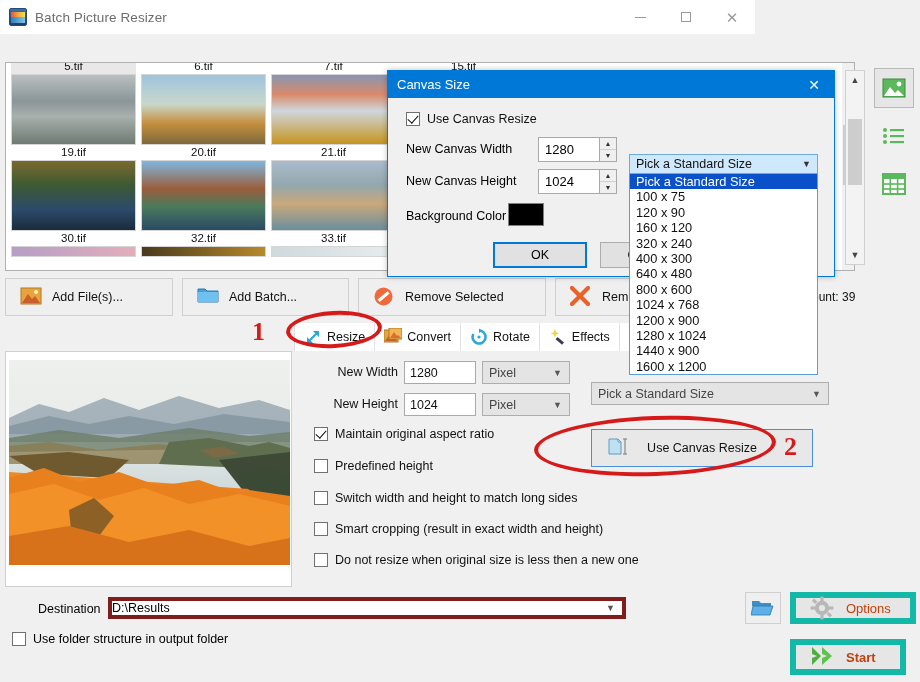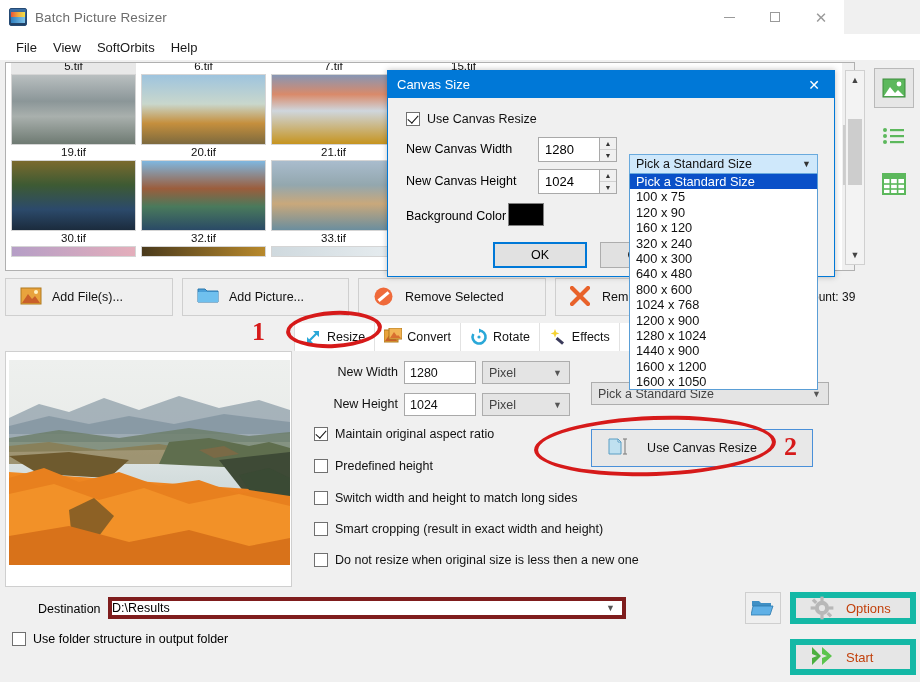--- a/index.html
+++ b/index.html
@@ -10,21 +10,21 @@
     font-size:12px;
     color:#000;
     background:#f0f0f0;
     overflow:hidden;
     position:relative;
   }
   #app { position:relative; width:920px; height:682px; background:#f0f0f0; }
 
   
   .titlebar {
-    position:absolute; left:0; top:0; width:844px; height:34px;
+    position:absolute; left:0; top:0; width:755px; height:34px;
     background:#ffffff; display:flex; align-items:center;
   }
   .titlebar .appicon {
     width:18px; height:18px; margin-left:9px; margin-right:8px;
     border-radius:2px; position:relative; overflow:hidden;
     background:linear-gradient(#3d6fa5,#1f3f63);
     border:1px solid #254a74;
   }
   .titlebar .appicon::before{
     content:""; position:absolute; left:1px; top:3px; width:14px; height:5px;
@@ -153,21 +153,21 @@
     position:absolute; left:745px; top:592px; width:36px; height:32px;
     background:#efefef; border:1px solid #cfcfcf; display:flex;
     align-items:center; justify-content:center;
   }
   .bigbtn {
     position:absolute; background:#e6e6e6; border:6px solid #14b8a6;
     display:flex; align-items:center; font-size:13px; color:#c2410c;
   }
   .bigbtn .ic { width:24px; height:24px; margin:0 12px 0 14px; flex:0 0 auto; }
   .optbtn { left:790px; top:592px; width:126px; height:32px; }
-  .startbtn { left:790px; top:639px; width:126px; height:36px; font-weight:normal;align-items:center; }
+  .startbtn { left:790px; top:639px; width:116px; height:36px; font-weight:bold;align-items:center; }
   .folderstruct { position:absolute; left:12px; top:632px; display:flex; align-items:center; font-size:12.5px; }
 
   
   .dialog {
     position:absolute; left:387px; top:70px; width:448px; height:207px;
     background:#f0f0f0; border:1px solid #0078d7;
     box-shadow:0 0 6px rgba(0,0,0,.25);
   }
   .dialog .dtitle {
     height:27px; background:#0078d7; color:#fff; display:flex; align-items:center;
@@ -245,26 +245,20 @@
         </div>
       <div class="wc-max">
           <span></span>
         </div>
       <div class="wc-close">
           <span>✕</span>
         </div>
     </div>
   </div>
 
-  <div class="menubar">
-    <div class="mi">File</div>
-    <div class="mi">View</div>
-    <div class="mi">SoftOrbits</div>
-    <div class="mi">Help</div>
-  </div>
 
   <div class="thumbpanel">
 
     <div class="thumbrow clipTop">
       <div class="thumbcell">
         <div class="cap sel">5.tif</div>
         <div class="img" style="background:linear-gradient(180deg,#b9bfc0 0%,#8b9698 38%,#a9b0ad 60%,#6e7a72 100%)"></div>
       </div>
       <div class="thumbcell">
         <div class="cap">6.tif</div>
@@ -376,21 +370,21 @@
       </span>
       <span>Add File(s)...</span>
     </div>
     <div class="fbtn" style="width:167px">
       <span class="ic">
         <svg width="22" height="18" viewBox="0 0 22 18">
           <path d="M1 3 h7 l2 2 h11 v11 h-20 Z" fill="#4a9fd8" stroke="#2a79ad"></path>
           <path d="M1 6 h20 v10 h-20 Z" fill="#6fc0ee"></path>
         </svg>
       </span>
-      <span>Add Picture...</span>
+      <span>Add Batch...</span>
     </div>
     <div class="fbtn" style="width:188px">
       <span class="ic">
         <svg width="21" height="21" viewBox="0 0 21 21">
           <circle cx="10.5" cy="10.5" r="9" fill="#ef6a3a"></circle>
           <rect x="4" y="9" width="13" height="3.2" fill="#fff" transform="rotate(-40 10.5 10.5)"></rect>
         </svg>
       </span>
       <span>Remove Selected</span>
     </div>
@@ -652,21 +646,20 @@
       <li>160 x 120</li>
       <li>320 x 240</li>
       <li>400 x 300</li>
       <li>640 x 480</li>
       <li>800 x 600</li>
       <li>1024 x 768</li>
       <li>1200 x 900</li>
       <li>1280 x 1024</li>
       <li>1440 x 900</li>
       <li>1600 x 1200</li>
-      <li>1600 x 1050</li>
     </ul>
   </div>
 
   <div class="annot-num" style="left:252px; top:317px;">1</div>
   <div class="ellipse" style="left:286px; top:311px; width:96px; height:37px; transform:rotate(-3deg);"></div>
 
   <div class="annot-num" style="left:784px; top:432px;">2</div>
   <div class="ellipse" style="left:534px; top:416px; width:242px; height:60px; transform:rotate(-2deg);"></div>
 </div>
 

